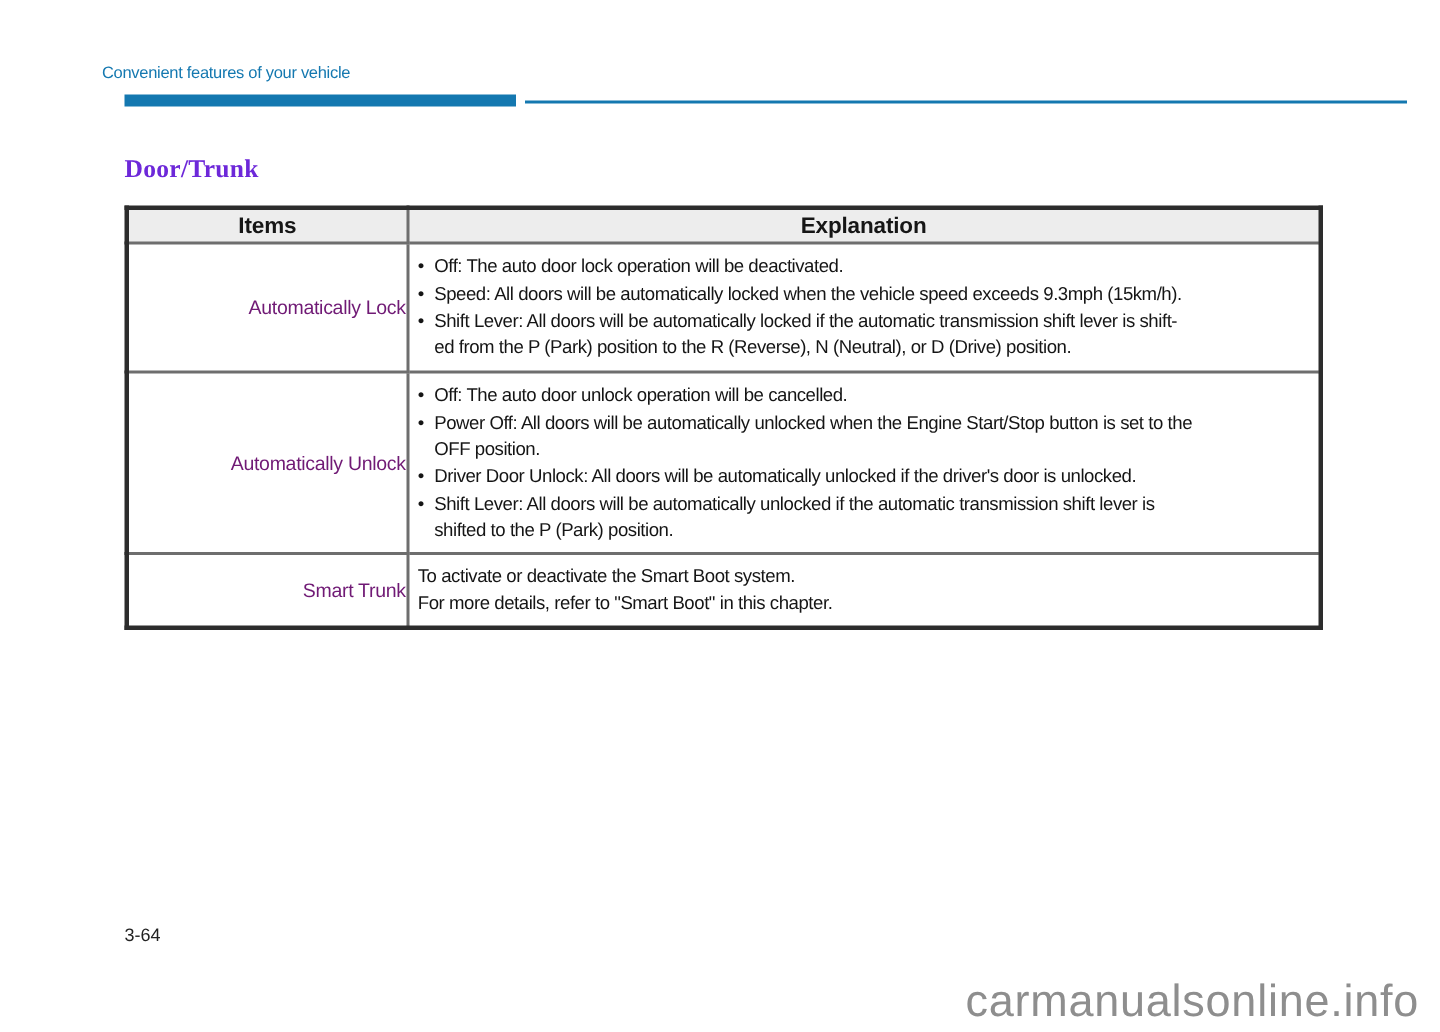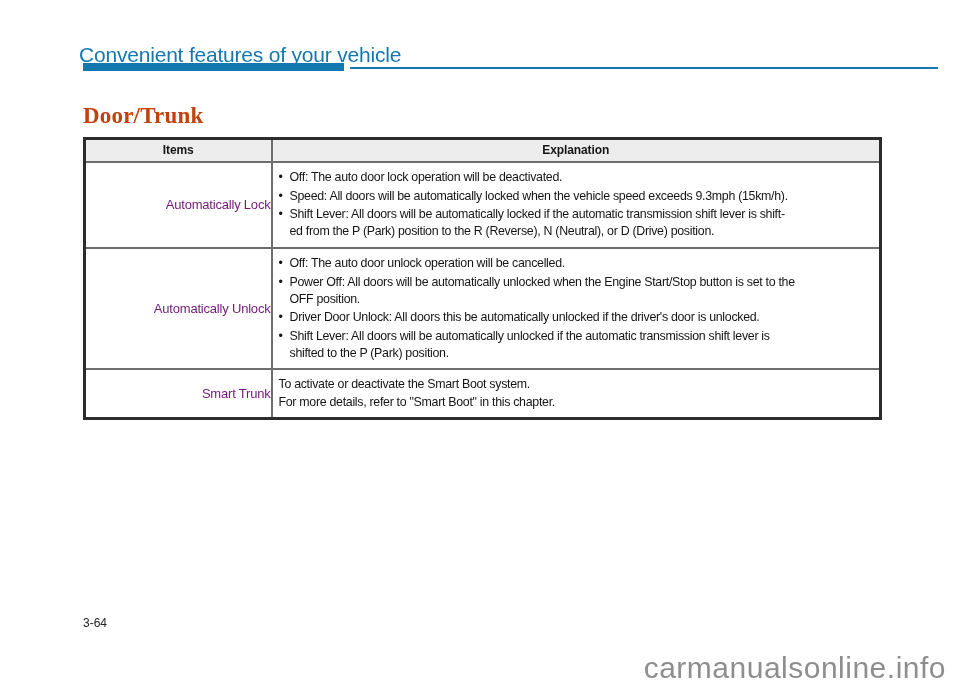--- a/index.html
+++ b/index.html
@@ -3,46 +3,46 @@
 <meta charset="utf-8">
 <style>
   * { margin:0; padding:0; box-sizing:border-box; }
   body { background:#fff; }
   .page {
     position:relative; width:960px; height:688px; background:#ffffff;
     font-family:"Liberation Sans", sans-serif; color:#1c1c1c; overflow:hidden;
   }
   
   .chapter-title {
-    position:absolute; left:79px; top:43px;
-    font-size:21px; letter-spacing:-0.2px; color:#1478b0;
+    position:absolute; left:68px; top:43px;
+    font-size:11px; letter-spacing:-0.2px; color:#1478b0;
   }
   .accent-bar {
     position:absolute; left:83px; top:63px; width:261px; height:8px; background:#1478b0;
   }
   .header-rule {
     position:absolute; left:350px; top:67px; width:588px; height:2px; background:#1478b0;
   }
   
   .section-title {
     position:absolute; left:83px; top:103px;
     font-family:"Liberation Serif", serif; font-weight:bold;
-    font-size:23px; color:#c2410c; letter-spacing:0.2px;
+    font-size:17px; color:#6d28d9; letter-spacing:0.2px;
   }
   
   table.spec {
     position:absolute; left:83px; top:137px; width:796px;
     border-collapse:collapse; table-layout:fixed;
     border:3px solid #2c2c2c;
   }
   table.spec th, table.spec td { border:2px solid #6e6e6e; }
   col.c-items { width:187px; }
   col.c-expl  { width:609px; }
   th {
-    background:#ededed; font-size:12px; font-weight:bold; color:#161616;
+    background:#ededed; font-size:15px; font-weight:bold; color:#161616;
     height:23px; text-align:center; letter-spacing:-0.1px;
   }
   td.items-cell {
     text-align:right; vertical-align:middle;
     font-size:13px; color:#701a75; letter-spacing:-0.2px;
   }
   td.expl-cell {
     vertical-align:middle; padding:5px 8px 5px 6px;
     font-size:12.4px; letter-spacing:-0.3px; line-height:17px; color:#151515;
   }
@@ -111,21 +111,21 @@
           <span class="dot">•</span>
           <span class="btext">Off: The auto door unlock operation will be cancelled.</span>
         </div>
         <div class="bullet">
           <span class="dot">•</span>
           <span class="btext">Power Off: All doors will be automatically unlocked when the Engine Start/Stop button is set to the
 OFF position.</span>
         </div>
         <div class="bullet">
           <span class="dot">•</span>
-          <span class="btext">Driver Door Unlock: All doors this be automatically unlocked if the driver's door is unlocked.</span>
+          <span class="btext">Driver Door Unlock: All doors will be automatically unlocked if the driver's door is unlocked.</span>
         </div>
         <div class="bullet">
           <span class="dot">•</span>
           <span class="btext">Shift Lever: All doors will be automatically unlocked if the automatic transmission shift lever is
 shifted to the P (Park) position.</span>
         </div>
       </td>
     </tr>
 
     <tr class="r3">

